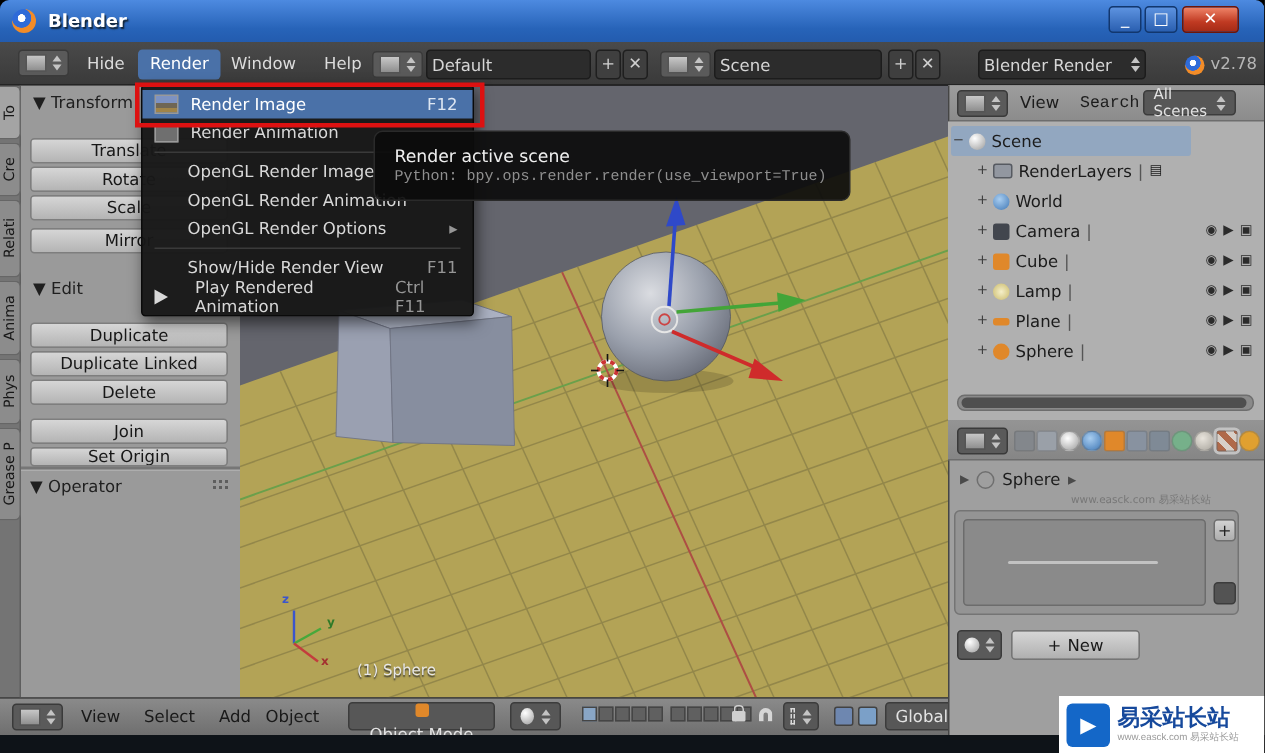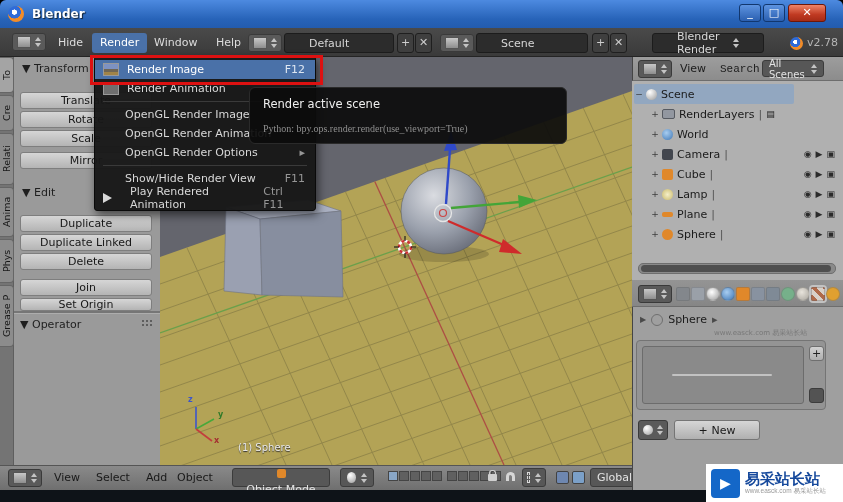--- a/index.html
+++ b/index.html
@@ -18,21 +18,21 @@
   .tb-btn.close{background:linear-gradient(#ef8468,#c03a22 60%,#a52b16);border-color:#6e1608;}
   .blender-logo{width:16px;height:16px;border-radius:50%;
     background:radial-gradient(circle at 40% 38%,#fff 0 18%,#2f6bd8 20% 45%,#f28c28 48%);}
 
   
   .menubar{left:0;top:28px;width:843px;height:29px;background:linear-gradient(#4a4a4a,#3a3a3a);
     border-bottom:1px solid #242424;}
   .mlabel{top:33px;height:20px;line-height:20px;color:#dcdcdc;padding:0 8px;cursor:pointer;}
   .mlabel.active{background:#4a71a8;border-radius:3px;color:#fff;}
   .hfield{top:33px;height:20px;background:#2c2c2c;border:1px solid #1c1c1c;border-radius:3px;
-    color:#d6d6d6;display:flex;align-items:center;padding:0 24px;gap:5px;cursor:pointer;}
+    color:#d6d6d6;display:flex;align-items:center;padding:0 3px;gap:5px;cursor:pointer;}
   .hbtn{top:33px;height:20px;width:17px;background:#3f3f3f;border:1px solid #1f1f1f;border-radius:3px;
     color:#cfcfcf;text-align:center;line-height:18px;cursor:pointer;}
   .gridic{width:12px;height:10px;background:linear-gradient(#c8c8c8,#8e8e8e);border:1px solid #555;}
   .ud{display:inline-flex;flex-direction:column;gap:2px;}
   .ud i{width:0;height:0;border-left:3px solid transparent;border-right:3px solid transparent;}
   .ud .u{border-bottom:4px solid #c4c4c4;}
   .ud .d{border-top:4px solid #c4c4c4;}
   .version{color:#b5b5b5;}
 
   
@@ -47,21 +47,21 @@
   .mi-img{background:linear-gradient(#7d92c2 0 45%,#6f6654 45% 70%,#a08448 70%);border:1px solid #999;}
   .mi-anim{background:#6f6f6f;border:1px solid #9a9a9a;}
   .mi-play{width:0;height:0;border:5px solid transparent;border-left:9px solid #d8d8d8;margin-right:13px;}
   .mi-sp{width:14px;margin-right:8px;}
   .annot{border:3px solid #dd1111;z-index:45;pointer-events:none;}
 
   
   .tooltip{left:249px;top:87px;width:318px;background:rgba(12,12,12,.93);border:1px solid #2a2a2a;
     border-radius:6px;padding:9px 13px;z-index:50;}
   .tt-title{color:#efefef;font-size:11.5px;}
-  .tt-py{color:#8f8f8f;font-family:Liberation Serif, serif;font-size:10px;margin-top:12px;}
+  .tt-py{color:#8f8f8f;font-family:Liberation Mono, monospace;font-size:10px;margin-top:2px;}
 
   
   .tabstrip{left:0;top:57px;width:14px;height:408px;background:#747474;border-right:1px solid #5e5e5e;}
   .vtab{left:0;width:14px;background:#8c8c8c;border:1px solid #666;border-right:none;
     border-radius:4px 0 0 4px;color:#171717;font-size:9.5px;display:flex;align-items:center;justify-content:center;
     writing-mode:vertical-rl;transform:rotate(180deg);cursor:pointer;}
   .vtab.on{background:#a4a4a4;}
   .shelf{left:14px;top:57px;width:146px;height:408px;background:#9a9a9a;}
   .shhdr{color:#1f1f1f;font-size:11px;}
   .tsbtn{left:20px;width:132px;height:17px;background:linear-gradient(#d6d6d6,#b4b4b4);

